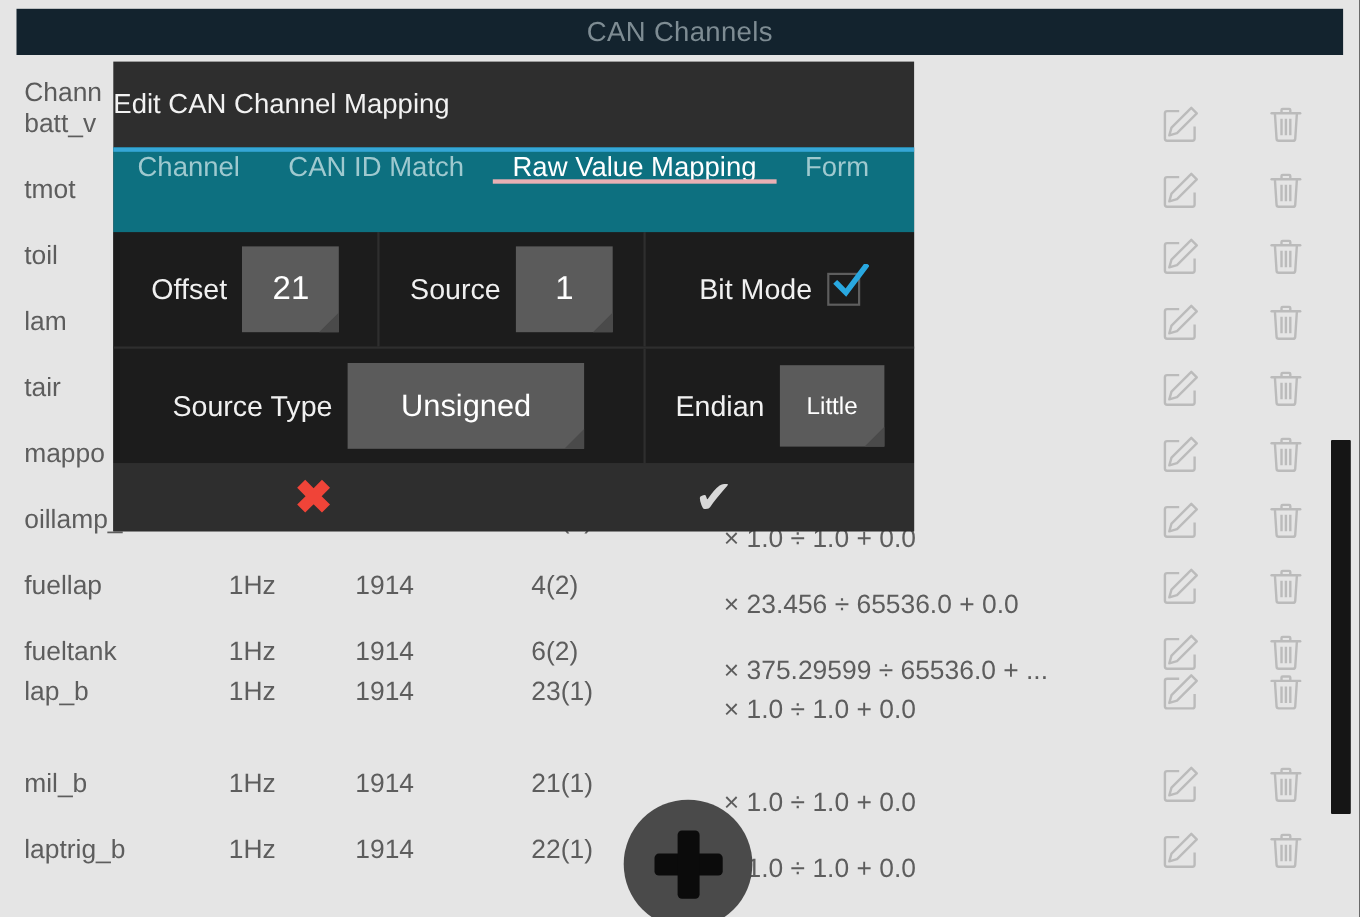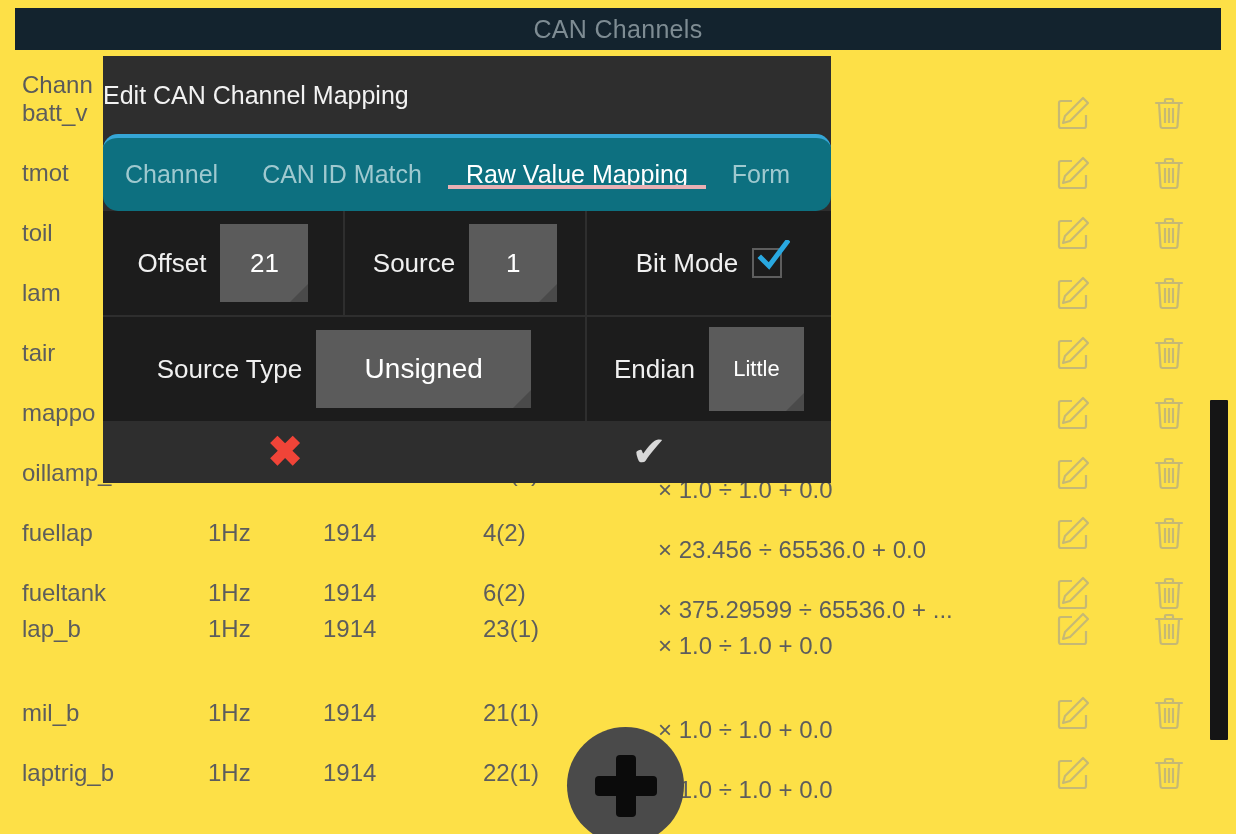--- a/index.html
+++ b/index.html
@@ -12,21 +12,21 @@
     height: 834px;
     overflow: hidden;
     font-family: "Liberation Sans", sans-serif;
     position: relative;
   }
 
   
   #app {
     position: absolute;
     inset: 0;
-    background: #fde047;
+    background: #e5e5e5;
   }
 
   #title-bar {
     position: absolute;
     left: 15px;
     top: 8px;
     width: 1206px;
     height: 42px;
     background: #13232e;
     display: flex;
@@ -128,25 +128,24 @@
     color: #f2f2f2;
     font-size: 25px;
     box-sizing: border-box;
   }
 
   #tabstrip {
     height: 77px;
     background: #0d7080;
     border-top: 4px solid #35a6d6;
     display: flex;
-    align-items: center;
+    align-items: flex-start;
     overflow: hidden;
     box-sizing: border-box;
     position: relative;
-    border-radius: 15px;
   }
   .tab {
     display: flex;
     align-items: center;
     justify-content: center;
     padding: 0 22px;
     color: #9fc9cf;
     font-size: 25px;
     white-space: nowrap;
     position: relative;
@@ -189,41 +188,41 @@
   }
   .field-cell:last-child { border-right: none; }
   .field-label {
     color: #f0f0f0;
     font-size: 26px;
     white-space: nowrap;
   }
   .value-btn {
     background: #5b5b5b;
     color: #ffffff;
-    font-size: 26px;
+    font-size: 30px;
     display: flex;
     align-items: center;
     justify-content: center;
     position: relative;
     box-sizing: border-box;
   }
   .value-btn::after {
     content: "";
     position: absolute;
     right: 0;
     bottom: 0;
     width: 0;
     height: 0;
     border-style: solid;
     border-width: 0 0 18px 18px;
     border-color: transparent transparent #4a4a4a transparent;
   }
   .value-btn.num   { width: 88px;  height: 78px; }
   .value-btn.wide  { width: 215px; height: 78px; font-size: 28px; }
-  .value-btn.small { width: 95px;  height: 84px; font-size: 22px; }
+  .value-btn.small { width: 95px;  height: 74px; font-size: 22px; }
 
   .checkbox {
     width: 30px;
     height: 30px;
     border: 2px solid #5e5e5e;
     position: relative;
     box-sizing: border-box;
   }
   .checkbox .tick {
     position: absolute;

